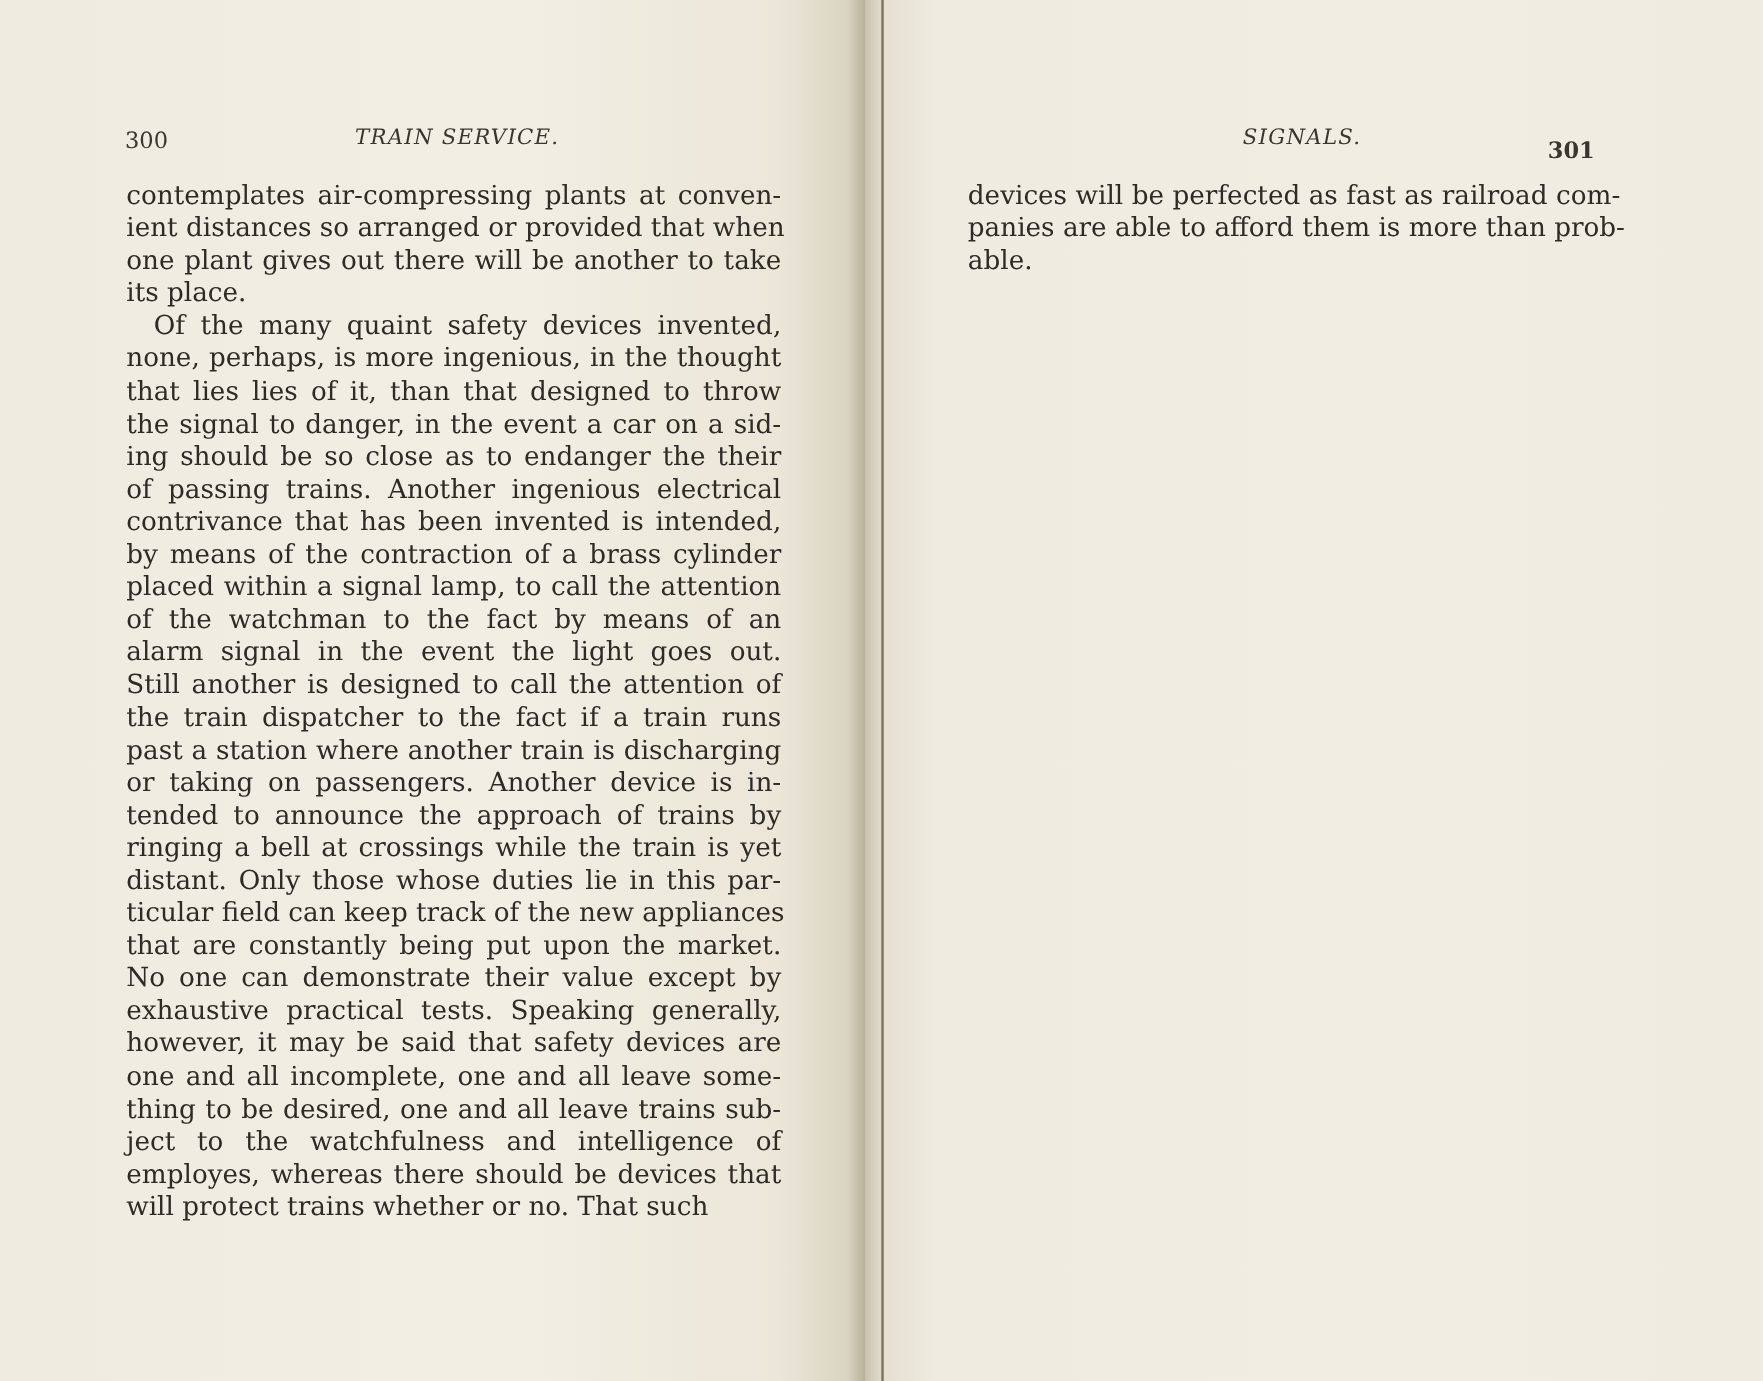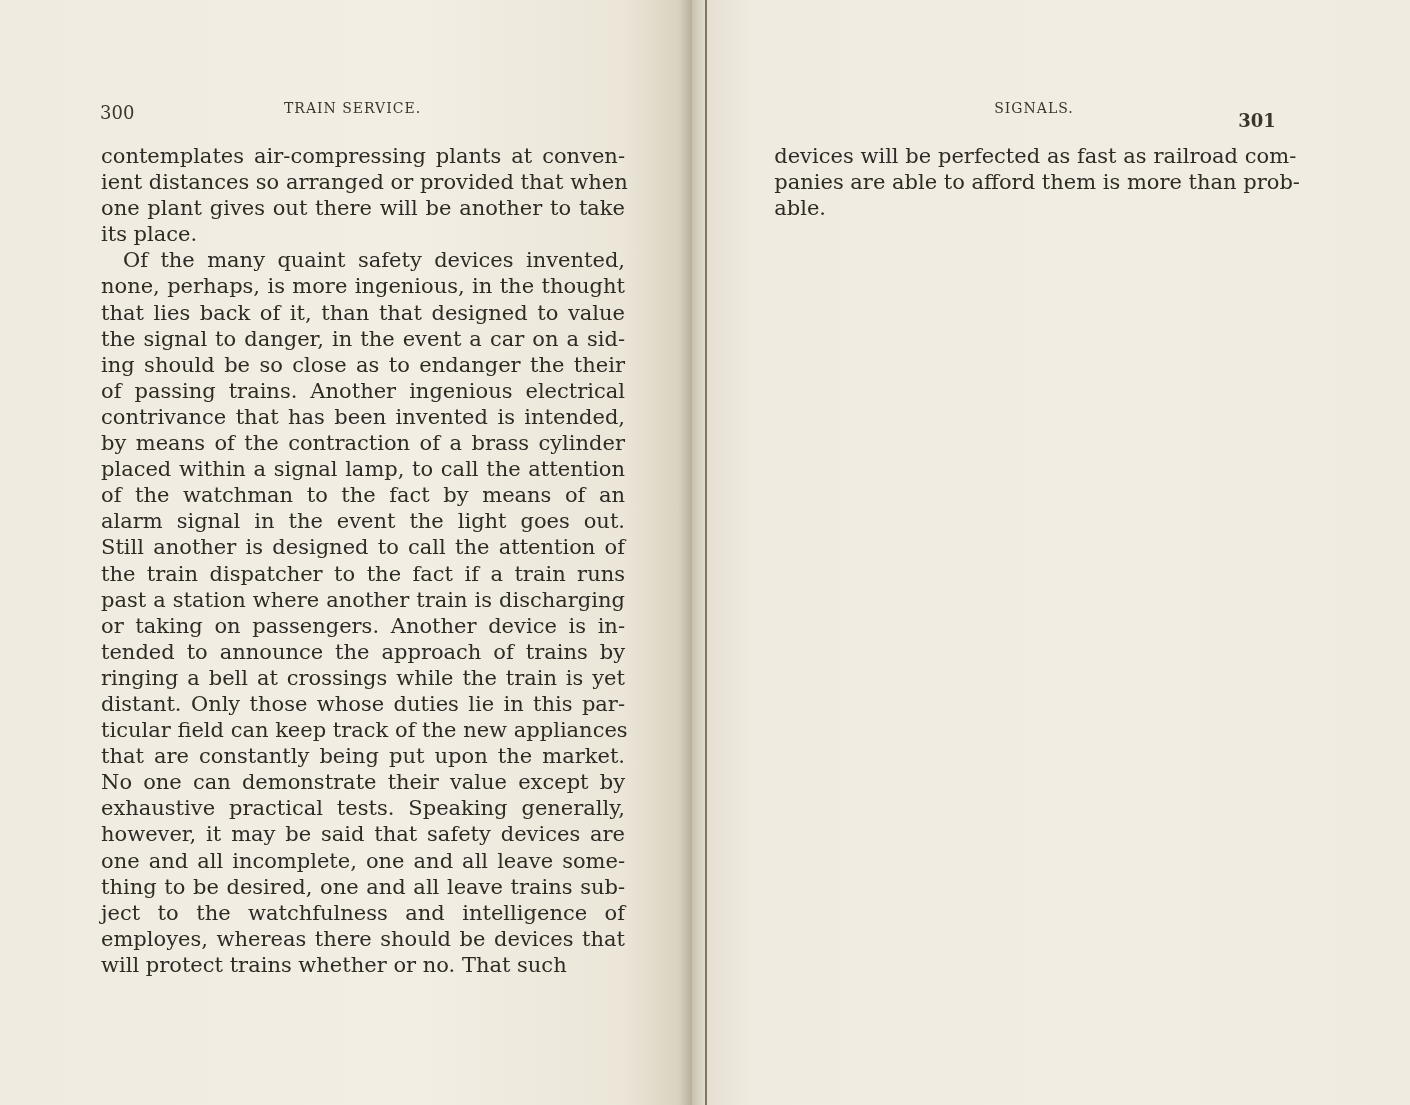--- a/index.html
+++ b/index.html
@@ -21,21 +21,21 @@
     background: linear-gradient(to right, #c9c1ad 0%, #e4dfd1 2%, #efebe0 8%, #f1ede3 60%, #efebe1 100%);
   }
   .gutter-line {
     position:absolute; left:705px; top:0; width:2px; height:1105px;
     background:#7d7564;
   }
   .running-head {
     position:absolute; top:100px; font-size:17px; color:#3a352e;
   }
   .page-num { font-size:18px; }
-  .head-title { letter-spacing:1px; font-size:14px; }
+  .head-title { font-style:italic; letter-spacing:1px; font-size:17px; }
   .left .page-num { left:100px; top:102px; }
   .left .head-title { left:284px; }
   .right .head-title { left:302px; }
   .right .page-num { left:546px; top:110px;font-weight:bold; }
   .body-text {
     position:absolute; font-size:21px; line-height:26.1px;
     text-align:justify; text-align-last:justify;
   }
   .left .body-text { left:101px; top:143px; width:524px; }
   .right .body-text { left:82px; top:143px; width:522px; }
@@ -50,21 +50,21 @@
   <div class="page left">
     <span class="running-head page-num">300</span>
     <span class="running-head head-title">TRAIN SERVICE.</span>
     <div class="body-text" id="left-body">
         <span class="line">contemplates air-compressing plants at conven-</span>
         <span class="line">ient distances so arranged or provided that when</span>
         <span class="line">one plant gives out there will be another to take</span>
         <span class="line last">its place.</span>
         <span class="line indent">Of the many quaint safety devices invented,</span>
         <span class="line">none, perhaps, is more ingenious, in the thought</span>
-        <span class="line">that lies back of it, than that designed to value</span>
+        <span class="line">that lies lies of it, than that designed to throw</span>
         <span class="line">the signal to danger, in the event a car on a sid-</span>
         <span class="line">ing should be so close as to endanger the their</span>
         <span class="line">of passing trains. Another ingenious electrical</span>
         <span class="line">contrivance that has been invented is intended,</span>
         <span class="line">by means of the contraction of a brass cylinder</span>
         <span class="line">placed within a signal lamp, to call the attention</span>
         <span class="line">of the watchman to the fact by means of an</span>
         <span class="line">alarm signal in the event the light goes out.</span>
         <span class="line">Still another is designed to call the attention of</span>
         <span class="line">the train dispatcher to the fact if a train runs</span>

